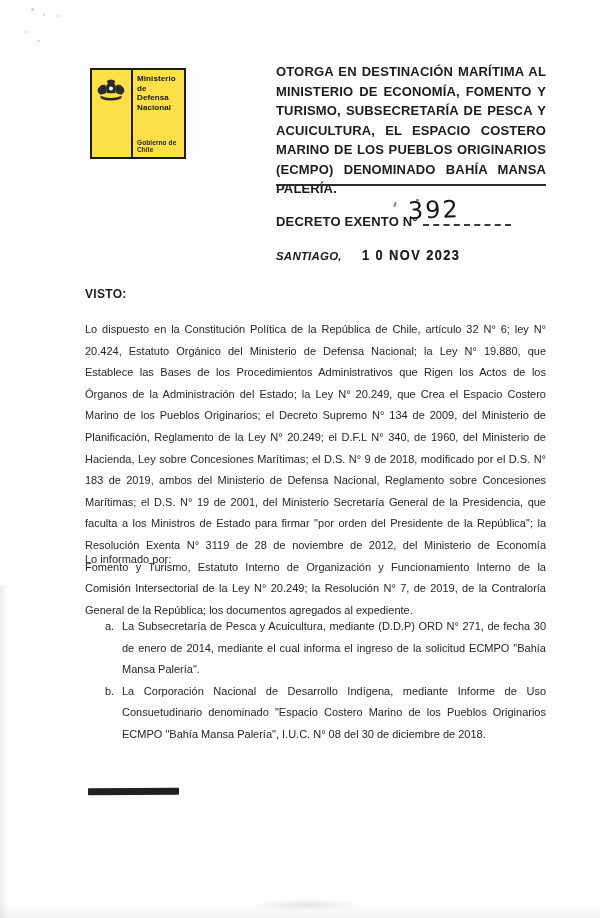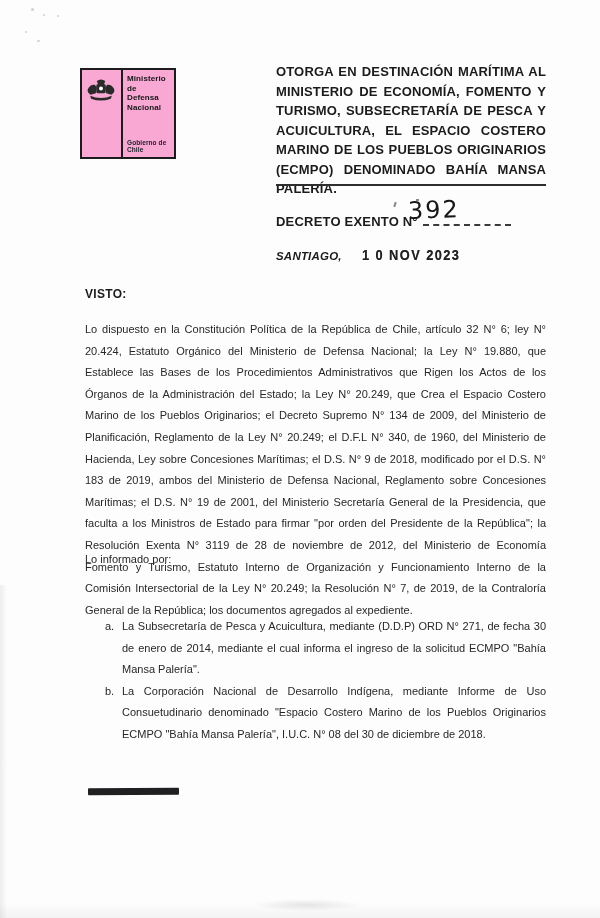--- a/index.html
+++ b/index.html
@@ -17,22 +17,22 @@
   
   .speckle { position:absolute; background:#9a9aa6; border-radius:50%; opacity:.45; }
   .sp1 { left:31px; top:8px;  width:3px; height:3px; }
   .sp2 { left:43px; top:14px; width:2px; height:2px; }
   .sp3 { left:25px; top:31px; width:2px; height:2px; }
   .sp4 { left:37px; top:40px; width:3px; height:2px; }
   .sp5 { left:57px; top:15px; width:2px; height:2px; }
 
   
   .logo-box {
-    position:absolute; left:80px; top:68px; width:96px; height:91px;
-    border:2px solid #1c1c1c; display:flex; background:#f9a8d4;
+    position:absolute; left:90px; top:68px; width:96px; height:91px;
+    border:2px solid #1c1c1c; display:flex; background:#fde047;
   }
   .logo-left { width:39px; position:relative; }
   .logo-left svg { position:absolute; left:3px; top:7px; }
   .logo-right {
     flex:1; border-left:2px solid #1c1c1c; position:relative; padding:4px 2px 3px 4px;
   }
   .ministry-line { display:block; font-size:8px; font-weight:bold; line-height:9.5px; color:#161616; letter-spacing:.1px; }
   .gob-footer { position:absolute; left:4px; bottom:4px; font-size:6.5px; font-weight:bold; color:#20232e; letter-spacing:.1px; }
 
   

